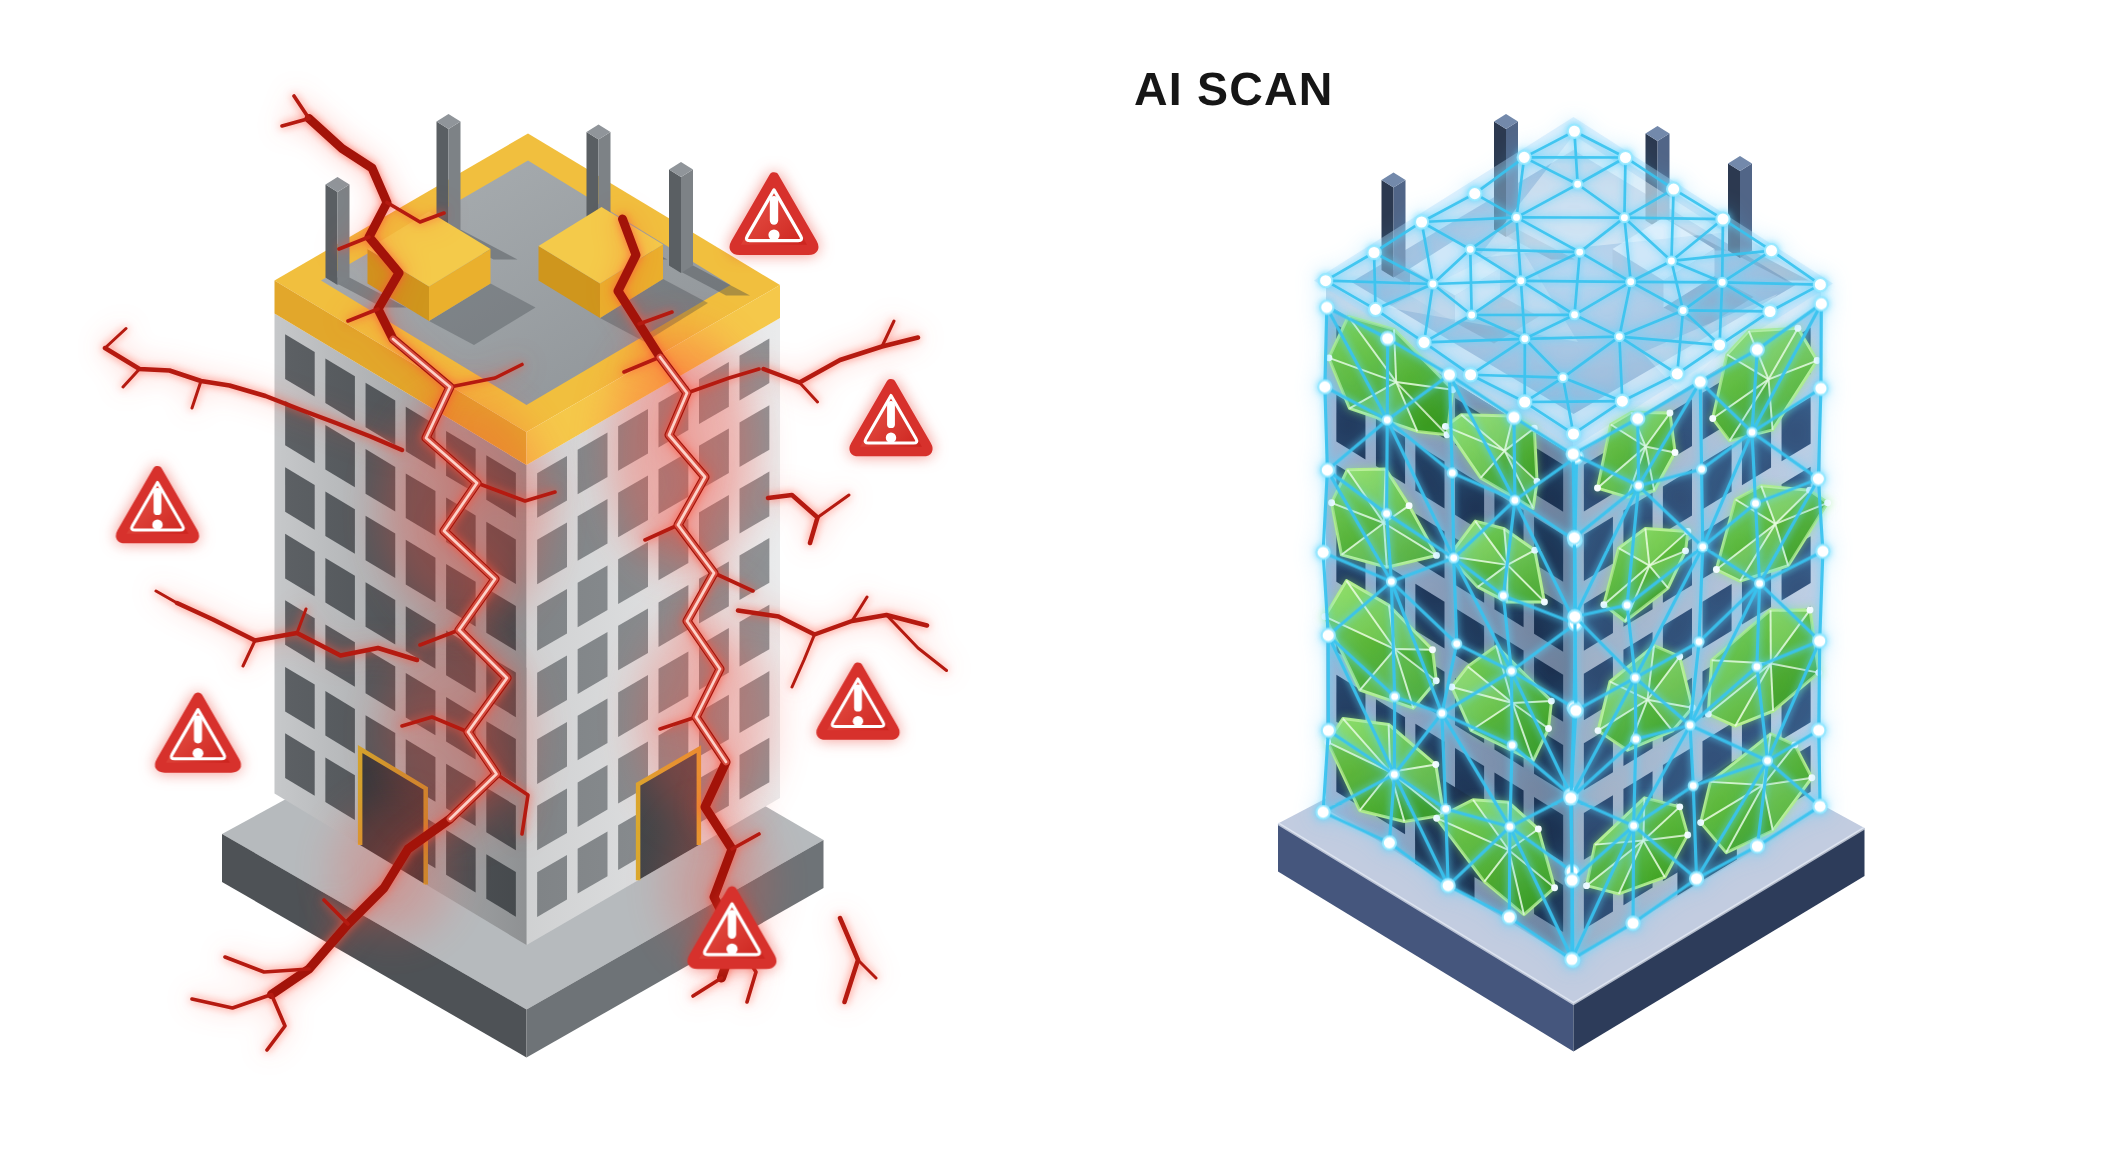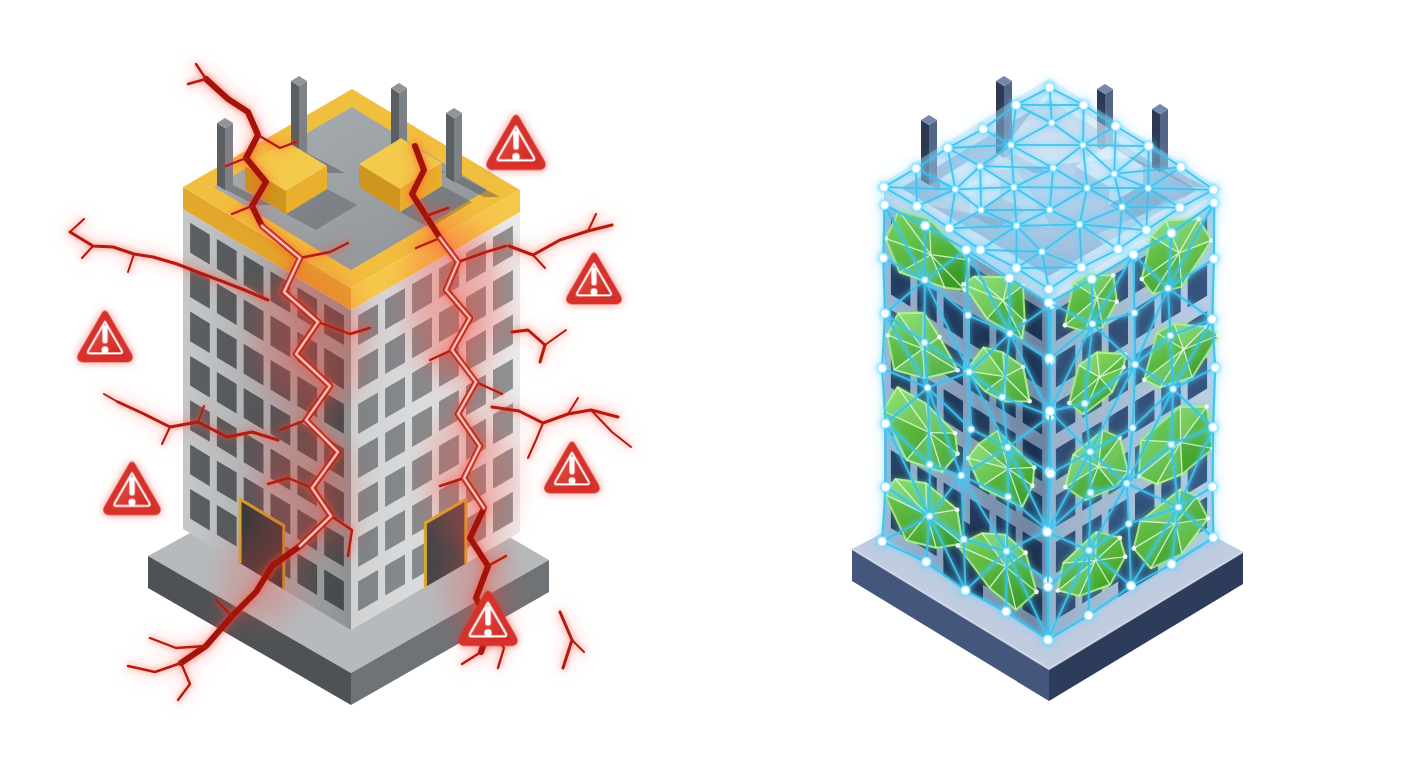--- a/index.html
+++ b/index.html
@@ -10,20 +10,21 @@
          color:#161616;letter-spacing:.8px;}
   .warn-glow{filter:drop-shadow(0 0 5px rgba(235,60,48,.55));}
   .crack-glow{filter:drop-shadow(0 0 3px rgba(255,80,60,.75)) drop-shadow(0 0 9px rgba(255,60,40,.35));}
   .mesh-glow{filter:drop-shadow(0 0 2.5px rgba(90,215,255,.95)) drop-shadow(0 0 7px rgba(80,200,255,.4));}
   .patch-glow{filter:drop-shadow(0 0 3px rgba(140,235,100,.5));}
 </style>
 </head>
 <body>
 
 <div class="stage">
+  <div class="title">AI SCAN</div>
 
   <svg class="scene" width="1408" height="768" viewBox="0 0 1408 768">
     <defs>
       <linearGradient id="gShadeDarkL" x1="0" y1="0" x2="1" y2="0">
         <stop offset="0" stop-color="rgba(15,18,20,0)"></stop>
           <stop offset="1" stop-color="rgba(15,18,20,0.30)"></stop>
       </linearGradient>
       <linearGradient id="gShadeDarkR" x1="1" y1="0" x2="0" y2="0">
         <stop offset="0" stop-color="rgba(15,18,20,0)"></stop>
           <stop offset="1" stop-color="rgba(15,18,20,0.12)"></stop>

